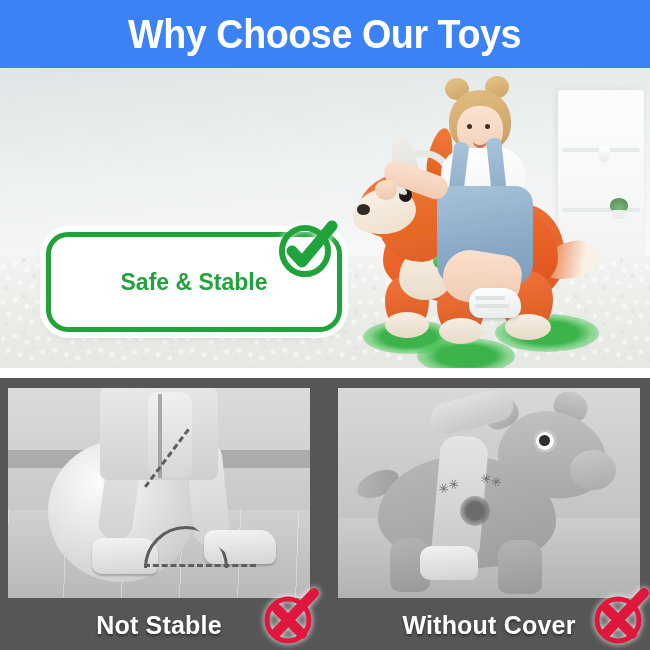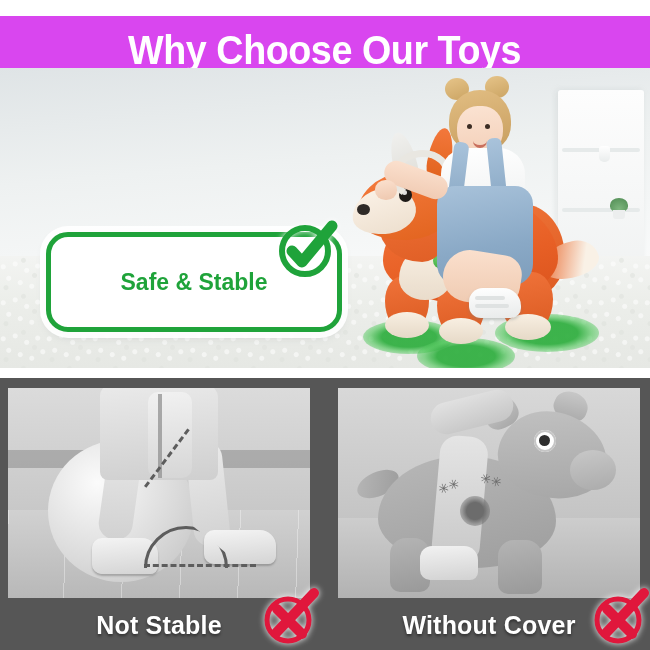--- a/index.html
+++ b/index.html
@@ -4,22 +4,22 @@
 <style>
   html,body{margin:0;padding:0;}
   body{
     width:650px;height:650px;overflow:hidden;background:#ffffff;
     font-family:"Liberation Sans","DejaVu Sans",sans-serif;
   }
   .infographic{position:relative;width:650px;height:650px;overflow:hidden;background:#fff;}
 
   
   .header-banner{
-    position:absolute;left:0;top:16px;width:650px;height:68px;
-    background:#d946ef;display:flex;align-items:center;justify-content:center;
+    position:absolute;left:0;top:0;width:650px;height:68px;
+    background:#3b82f6;display:flex;align-items:center;justify-content:center;
   }
   .header-title{
     color:#ffffff;font-size:41px;font-weight:bold;letter-spacing:-0.5px;
     line-height:1;transform:scaleX(0.92);white-space:nowrap;
     font-family:"Liberation Sans","DejaVu Sans",sans-serif;
   }
 
   
   .hero{
     position:absolute;left:0;top:68px;width:650px;height:300px;overflow:hidden;

